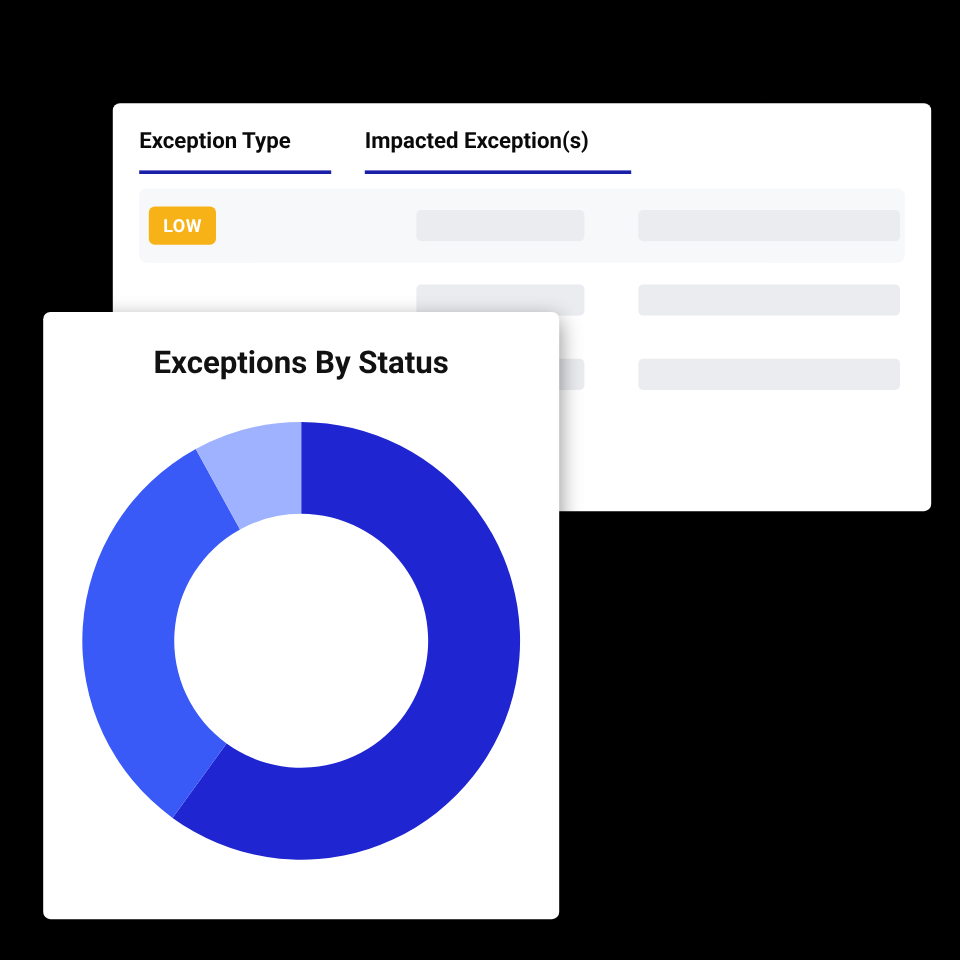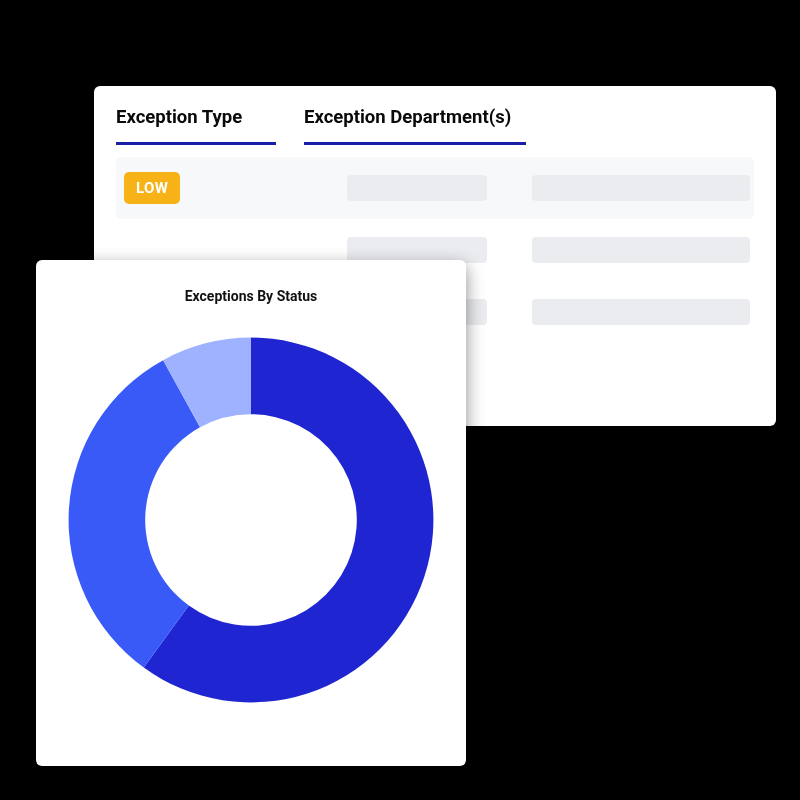--- a/index.html
+++ b/index.html
@@ -72,38 +72,38 @@
       width: 430px;
       height: 506px;
       background: #fff;
       border-radius: 6px;
       box-shadow: 0 6px 18px rgba(0,0,0,0.45);
       padding: 28px 24px;
       text-align: center;
     }
     .chart-title {
       font-weight: 700;
-      font-size: 14px;
+      font-size: 26px;
       color: #111;
       margin-bottom: 26px;
     }
     .donut-wrap {
       width: 380px;
       height: 380px;
       margin: 0 auto;
     }
     .donut-wrap svg { display: block; }
   </style>
 </head>
 <body>
 
 <div class="table-panel">
   <div class="table-head">
     <div class="th col-type">Exception Type</div>
-    <div class="th col-dept">Exception Department(s)</div>
+    <div class="th col-dept">Impacted Exception(s)</div>
   </div>
 
   <div class="trow shaded">
     <div class="cell-rating">
       <span class="badge">LOW</span>
     </div>
     <div class="cell-type">
       <div class="skeleton"></div>
     </div>
     <div class="cell-dept">

